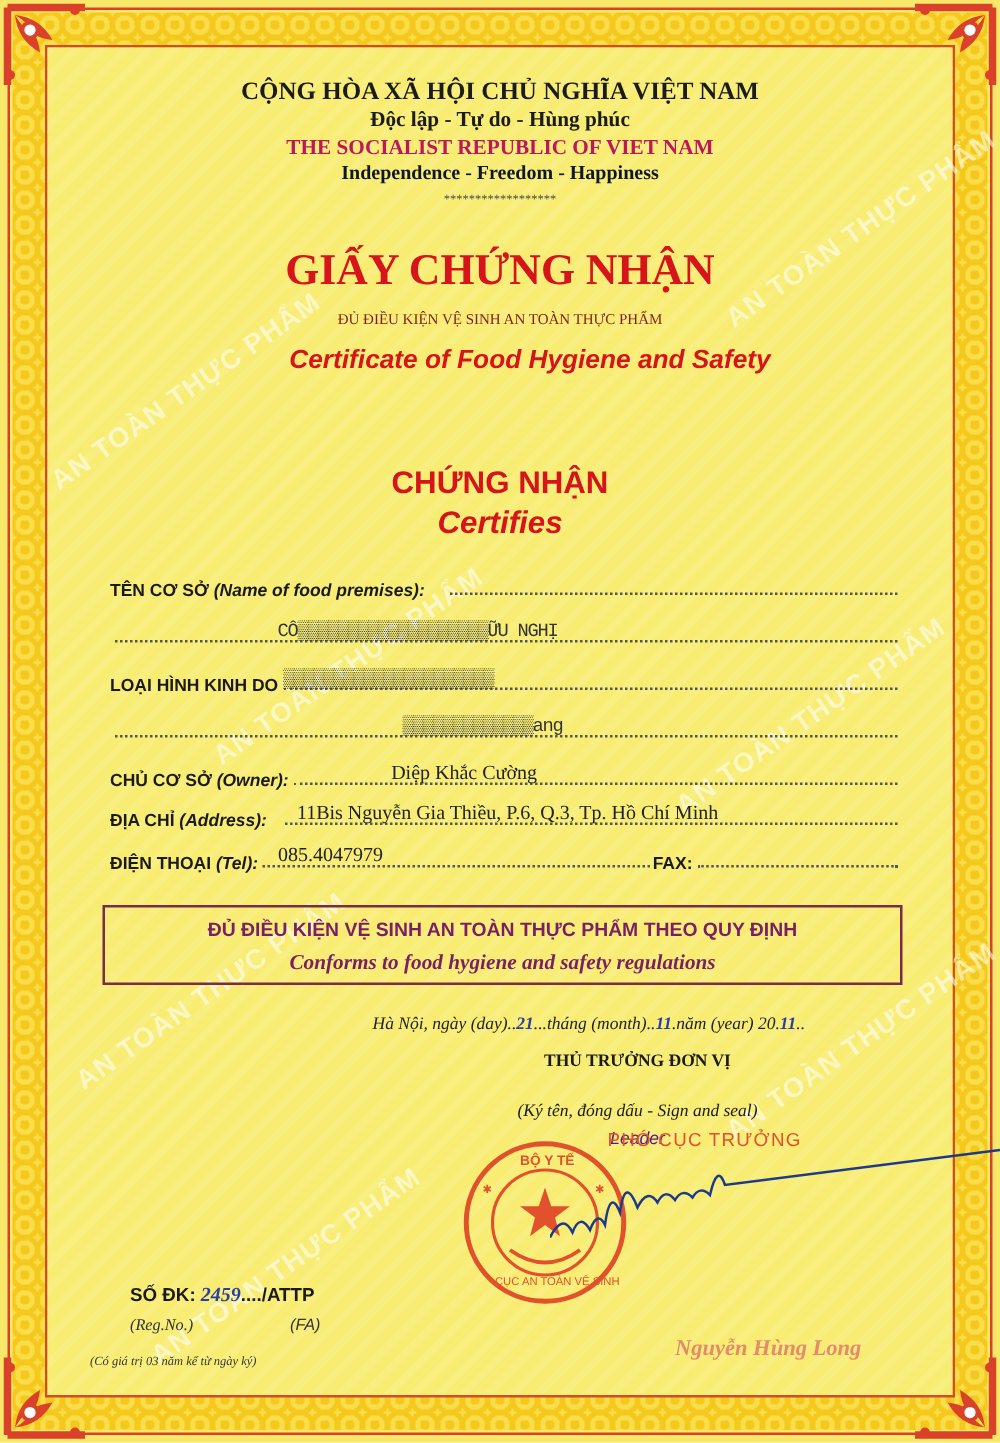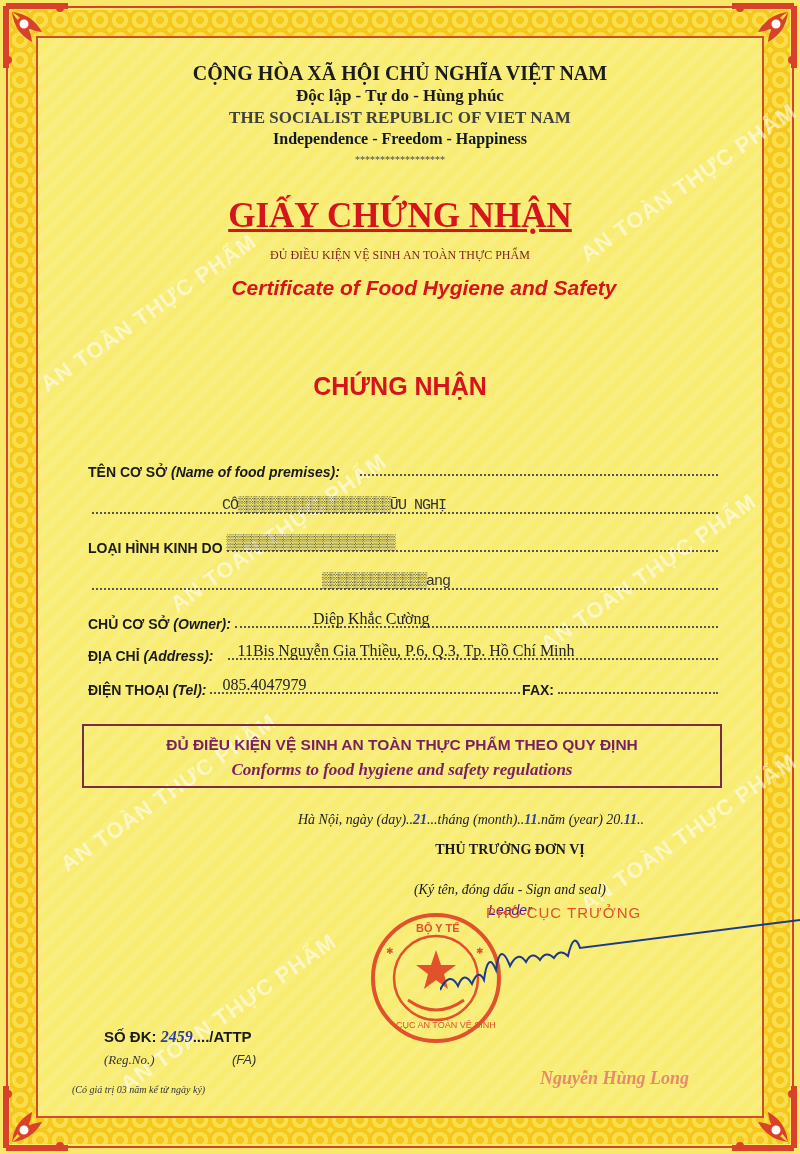--- a/index.html
+++ b/index.html
@@ -20,24 +20,24 @@
   .c-tl{left:2px;top:2px;}
   .c-tr{right:2px;top:2px;transform:scaleX(-1);}
   .c-bl{left:2px;bottom:2px;transform:scaleY(-1);}
   .c-br{right:2px;bottom:2px;transform:scale(-1,-1);}
   .wm{position:absolute;color:rgba(255,255,255,0.55);font-family:"Liberation Sans",sans-serif;font-weight:bold;font-size:22px;transform:rotate(-35deg);white-space:nowrap;letter-spacing:1px;}
   .center{position:absolute;left:0;width:800px;text-align:center;}
   .serif{font-family:"Liberation Serif",serif;}
   .sans{font-family:"Liberation Sans",sans-serif;}
   .h1{top:62px;font-size:20px;font-weight:bold;color:#1b1b1b;}
   .h2{top:86px;font-size:17px;font-weight:bold;color:#1b1b1b;}
-  .h3{top:108px;font-size:17px;font-weight:bold;color:#404040;}
+  .h3{top:108px;font-size:17px;font-weight:bold;color:#be185d;}
   .h4{top:130px;font-size:16px;font-weight:bold;color:#0f172a;}
   .stars{top:154px;font-size:10px;color:#444;letter-spacing:0px;}
-  .t-main{top:196px;font-size:35px;font-weight:bold;color:#d5141b;text-decoration:underline;}
+  .t-main{top:196px;font-size:35px;font-weight:bold;color:#d5141b;}
   .t-sub{top:248px;font-size:12px;font-weight:normal;color:#7f1d1d;}
   .t-en{top:276px;font-size:21px;font-weight:bold;font-style:italic;color:#d5141b;padding-left:24px;}
   .t-dept{top:320px;font-size:21px;font-weight:bold;color:#6a1f6e;}
   .t-cert{top:372px;font-size:25px;font-weight:bold;color:#d5141b;}
   .t-certen{top:404px;font-size:25px;font-weight:bold;font-style:italic;color:#d5141b;}
   .row{position:absolute;left:88px;width:632px;height:22px;display:flex;align-items:flex-end;font-size:14px;}
   .lbl{font-family:"Liberation Sans",sans-serif;font-weight:bold;color:#1a1a1a;white-space:nowrap;}
   .lbl i{font-style:italic;}
   .dots{flex:1;border-bottom:2px dotted #555;height:0;margin:0 2px 4px 4px;position:relative;}
   .val{position:absolute;bottom:-2px;font-family:"Liberation Serif",serif;font-size:16px;color:#222;white-space:nowrap;}
@@ -118,20 +118,21 @@
   <div class="center serif h1">CỘNG HÒA XÃ HỘI CHỦ NGHĨA VIỆT NAM</div>
   <div class="center serif h2">Độc lập - Tự do - Hùng phúc</div>
   <div class="center serif h3">THE SOCIALIST REPUBLIC OF VIET NAM</div>
   <div class="center serif h4">Independence - Freedom - Happiness</div>
   <div class="center serif stars">******************</div>
 
   <div class="center serif t-main">GIẤY CHỨNG NHẬN</div>
   <div class="center serif t-sub">ĐỦ ĐIỀU KIỆN VỆ SINH AN TOÀN THỰC PHẨM</div>
   <div class="center sans t-en">Certificate of Food Hygiene and Safety</div>
   <div class="center sans t-cert">CHỨNG NHẬN</div>
+  <div class="center sans t-certen">Certifies</div>
 
   <div class="row" style="top:458px;">
     <span class="lbl"><span>TÊN CƠ SỞ </span><i>(Name of food premises):</i></span>
     <span class="dots" style="margin-left:20px;"></span>
   </div>
   <div class="row" style="top:496px;">
     <span class="dots">
       <span class="val scrambled" style="left:130px;">CÔ▒▒▒▒▒▒▒▒▒▒▒▒▒▒▒▒▒▒▒ỮU NGHỊ</span>
     </span>
   </div>

